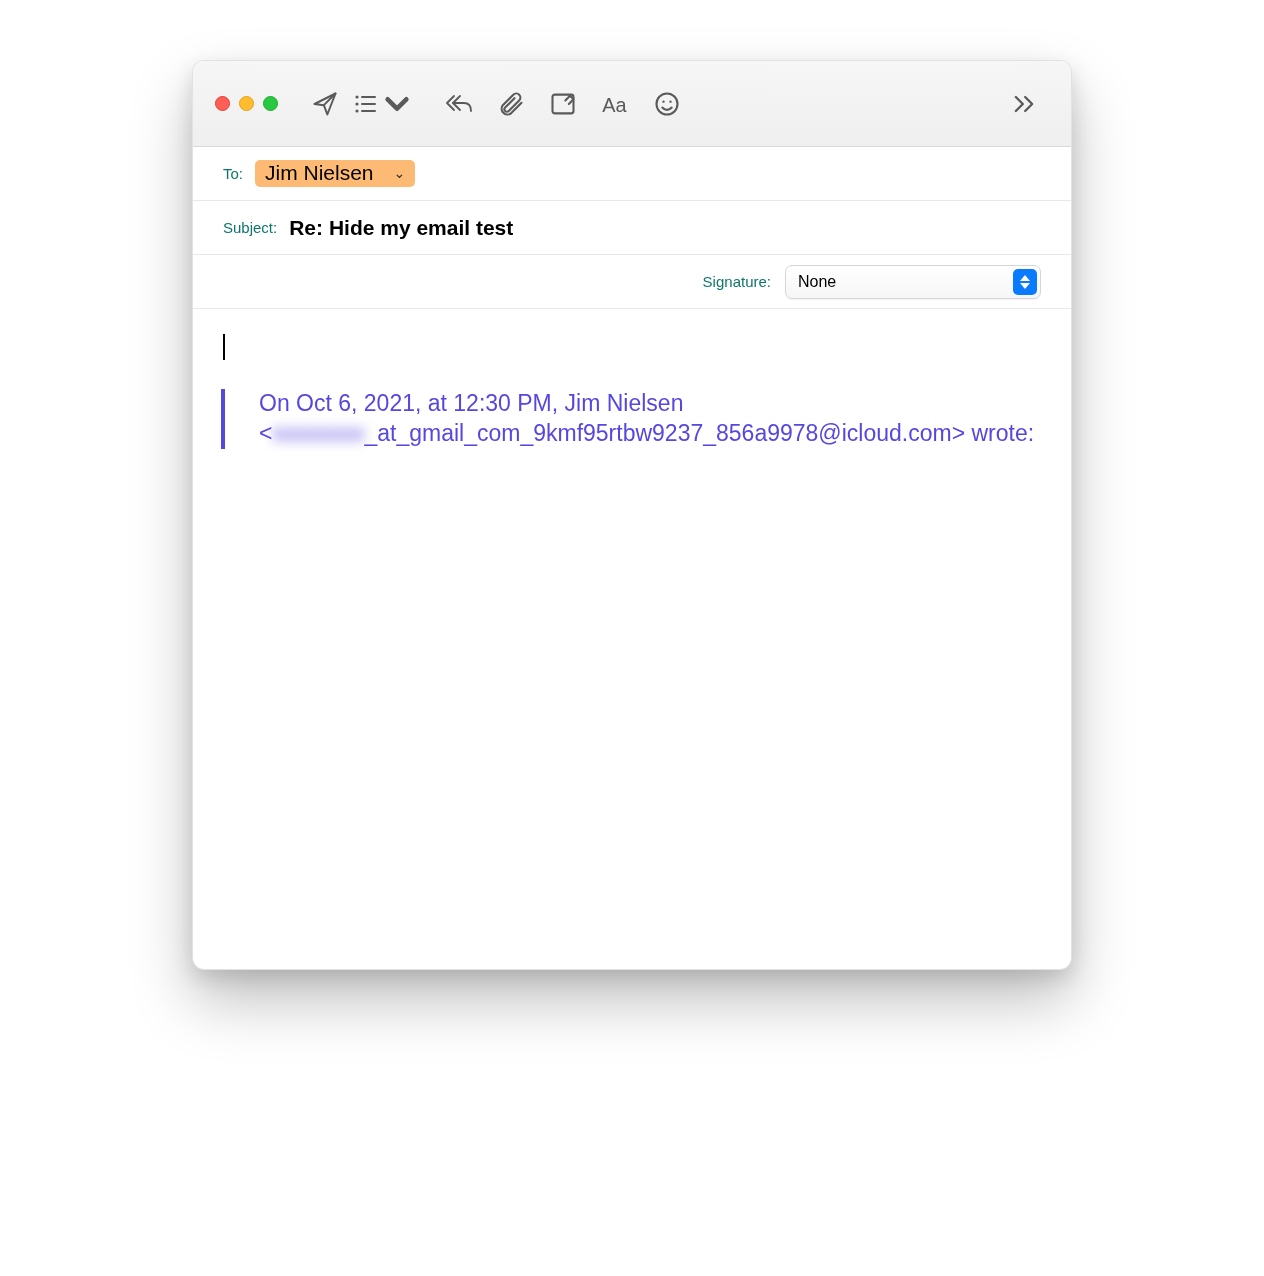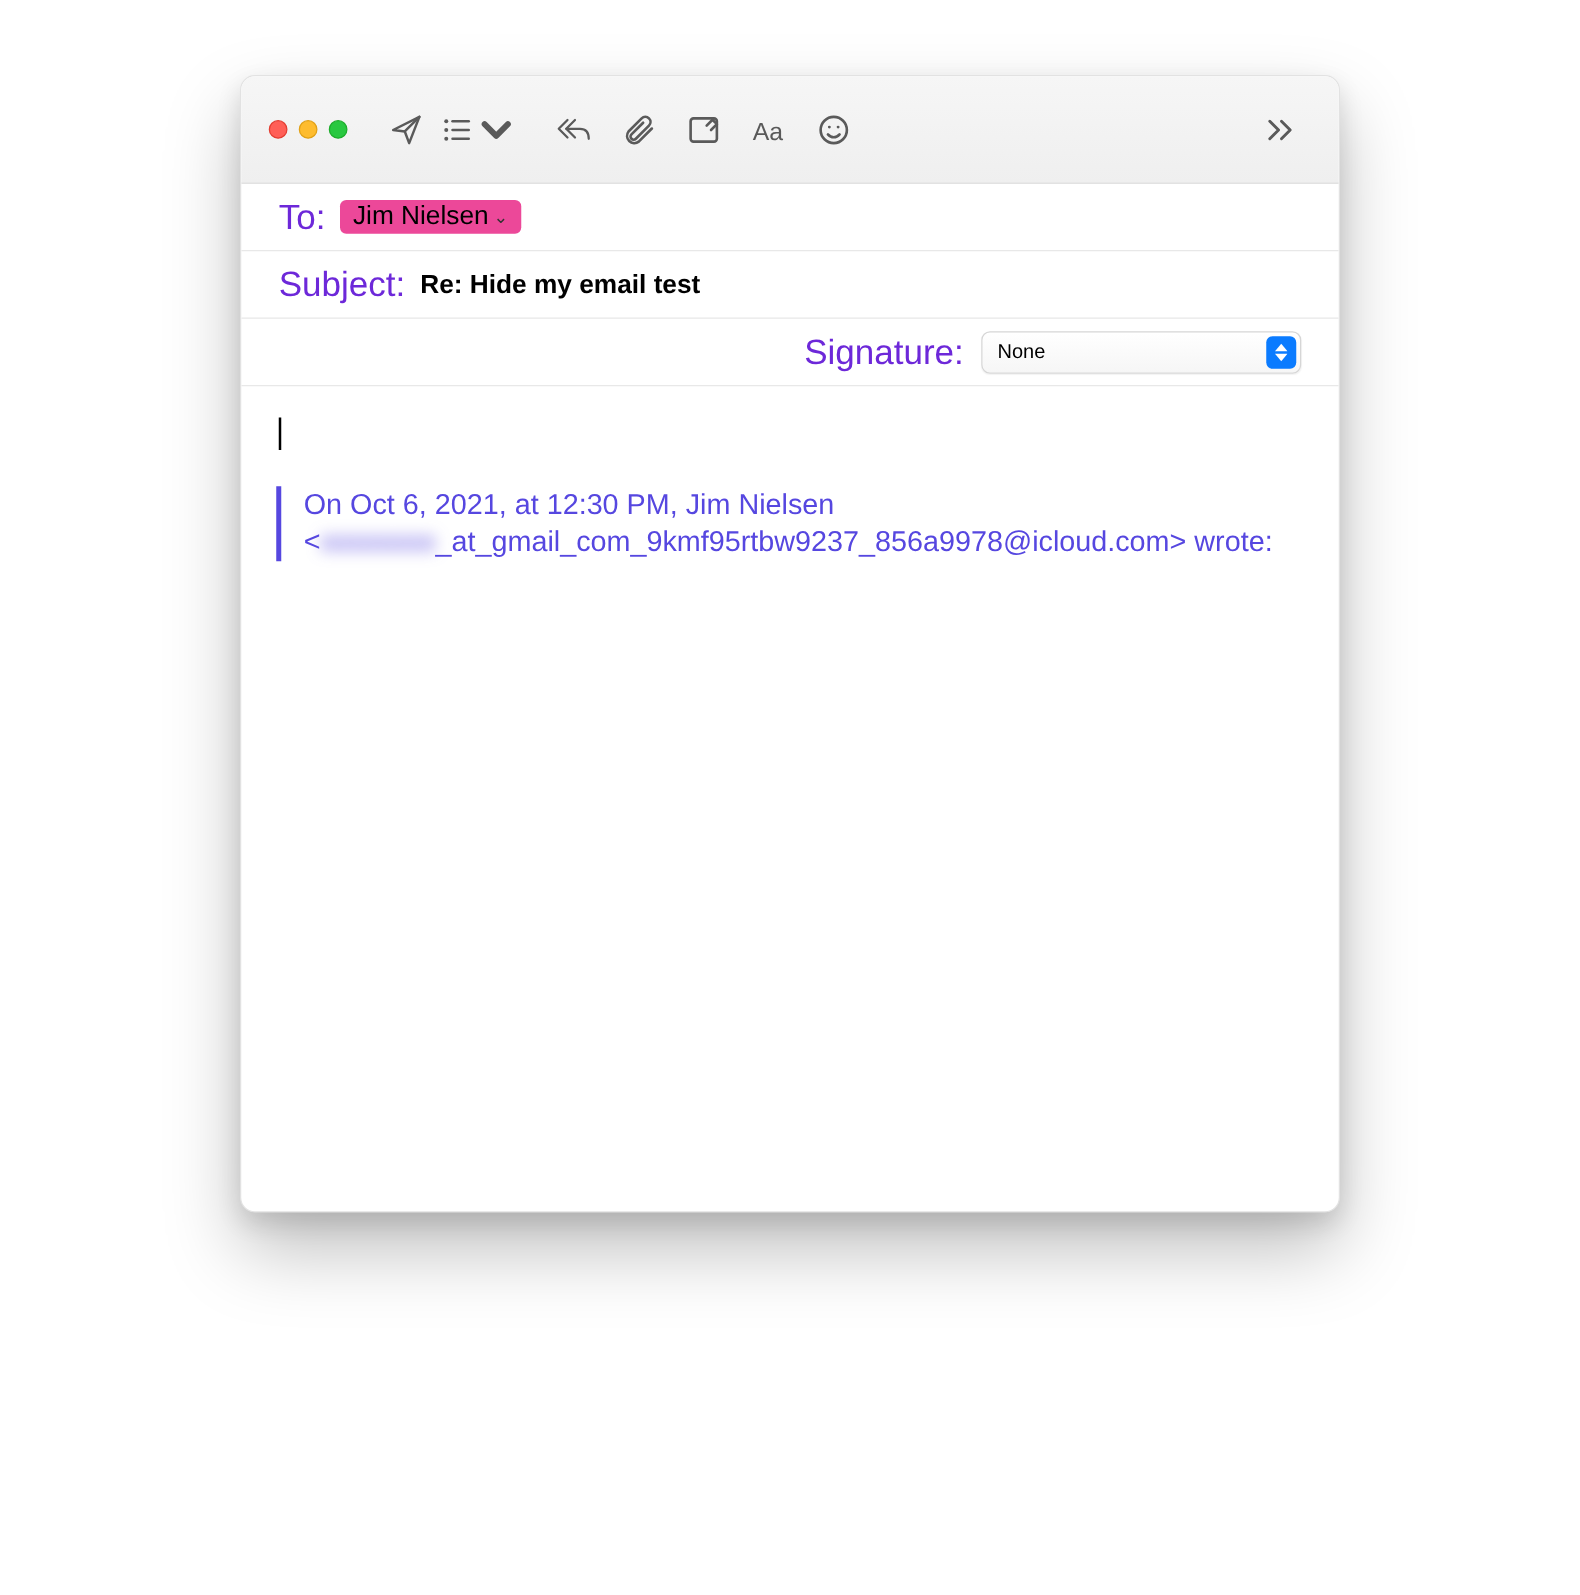--- a/index.html
+++ b/index.html
@@ -53,28 +53,28 @@
     .fields { padding: 0 0 0 0; }
     .row {
       display: flex;
       align-items: center;
       min-height: 54px;
       padding: 0 30px;
       border-bottom: 1px solid #e8e8e8;
       gap: 12px;
     }
     .row:first-child { border-top: none; }
-    .label { color: #6d28d9; font-size: 28px; min-width: 0; }
+    .label { color: #0f766e; font-size: 15px; min-width: 0; }
     .chip {
-      background: #ec4899;
+      background: #fdba74;
       border-radius: 5px;
       padding: 1px 10px 2px 10px;
       display: inline-flex;
       align-items: center;
-      gap: 4px;
+      gap: 20px;
       font-size: 21px;
       color: #000;
     }
     .chip .chev { font-size: 14px; color:#333; }
     .val { font-size: 21px; color: #000; font-weight: bold; }
     .sig-row {
       justify-content: flex-end;
       gap: 14px;
       padding-right: 30px;
       border-bottom: 1px solid #e8e8e8;
@@ -111,21 +111,21 @@
       display:inline-block; width:1.5px; height:26px;
       background:#000; vertical-align: middle;
       margin-left: 2px;
     }
     .quote {
       margin-top: 28px;
       border-left: 4px solid #5647e0;
       padding-left: 18px;
       color: #5647e0;
     }
-    .quote p { margin-bottom: 24px; }
+    .quote p { margin-bottom: 24px; margin-left: 16px; }
     .quote .blur {
       filter: blur(6px);
       user-select: none;
     }
   </style>
 </head>
 <body>
 
 <div class="window">
 

